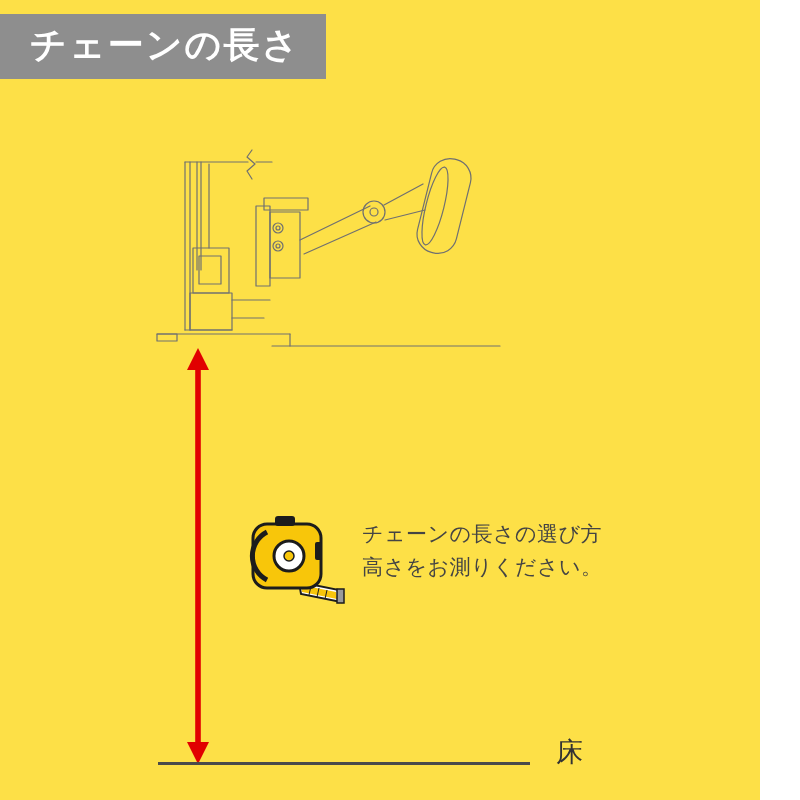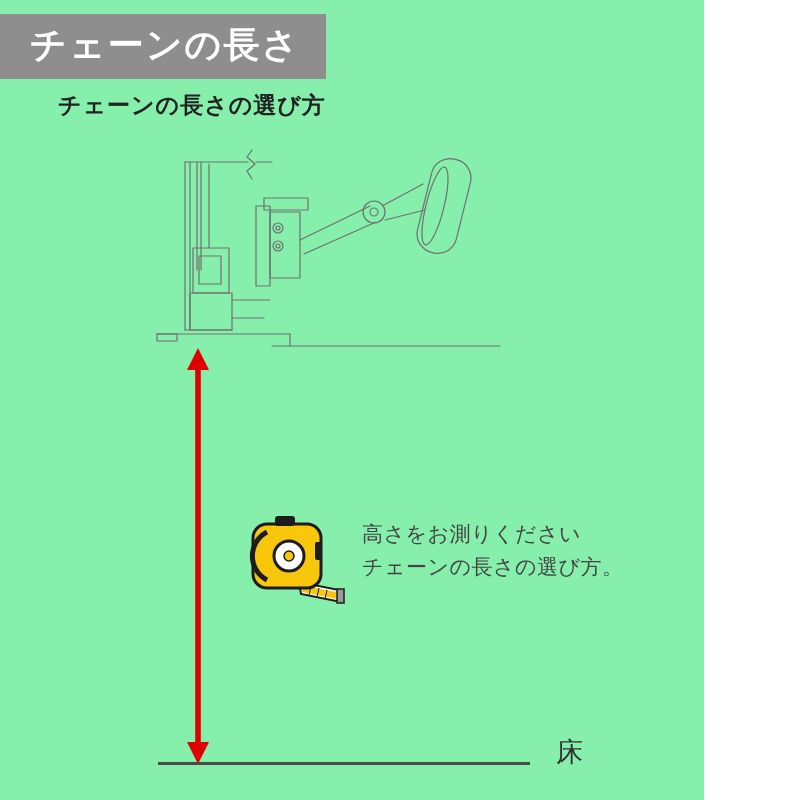--- a/index.html
+++ b/index.html
@@ -1,21 +1,21 @@
 <!DOCTYPE html>
 <html><head>
 <meta charset="utf-8">
 <style>
   * { box-sizing: border-box; margin: 0; padding: 0; }
   body { background: #ffffff; font-family: "Liberation Sans", "DejaVu Sans", sans-serif; }
   .page {
     position: relative;
-    width: 704px;
+    width: 760px;
     height: 800px;
-    background: #86efac;
+    background: #fde047;
     overflow: hidden;
   }
   .title-badge {
     position: absolute;
     left: 0;
     top: 14px;
     background: #8e8e8e;
     color: #ffffff;
     font-size: 36px;
     font-weight: bold;
@@ -99,21 +99,20 @@
 </style>
 </head>
 <body>
 
 <div class="page">
 
   <div class="title-badge">
     <span>チェーンの長さ</span>
   </div>
 
-  <h2 class="subtitle">チェーンの長さの選び方</h2>
 
   <svg class="drawing" viewBox="0 0 350 205" xmlns="http://www.w3.org/2000/svg">
     <g stroke="#707070" fill="none" stroke-width="1.2" stroke-linejoin="round" stroke-linecap="round">
 
       <path d="M100,2 l-5,7 l8,7 l-8,7 l5,8"></path>
 
       <line x1="33" y1="14" x2="96" y2="14"></line>
       <line x1="104" y1="14" x2="120" y2="14"></line>
 
       <line x1="33" y1="14" x2="33" y2="182"></line>
@@ -177,21 +176,21 @@
       <rect x="10" y="12" width="68" height="64" rx="14" fill="#f8c60a" stroke="#1c1c1c" stroke-width="3"></rect>
       <rect x="32" y="4" width="20" height="10" rx="3" fill="#1c1c1c"></rect>
       <path d="M24,20 A27,27 0 0 0 24,68" fill="none" stroke="#1c1c1c" stroke-width="5"></path>
       <rect x="72" y="30" width="7" height="18" rx="2" fill="#1c1c1c"></rect>
       <circle cx="46" cy="44" r="15" fill="#ffffff" stroke="#1c1c1c" stroke-width="3"></circle>
       <circle cx="46" cy="44" r="5" fill="#f8c60a" stroke="#1c1c1c" stroke-width="1.5"></circle>
     </svg>
   </div>
 
   <div class="instruction">
-    <div>高さをお測りください</div>
-    <div>チェーンの長さの選び方。</div>
+    <div>チェーンの長さの選び方</div>
+    <div>高さをお測りください。</div>
   </div>
 
   <div class="floor-line"></div>
   <div class="floor-label">床</div>
 
 
 </div>
 
 </body></html>

